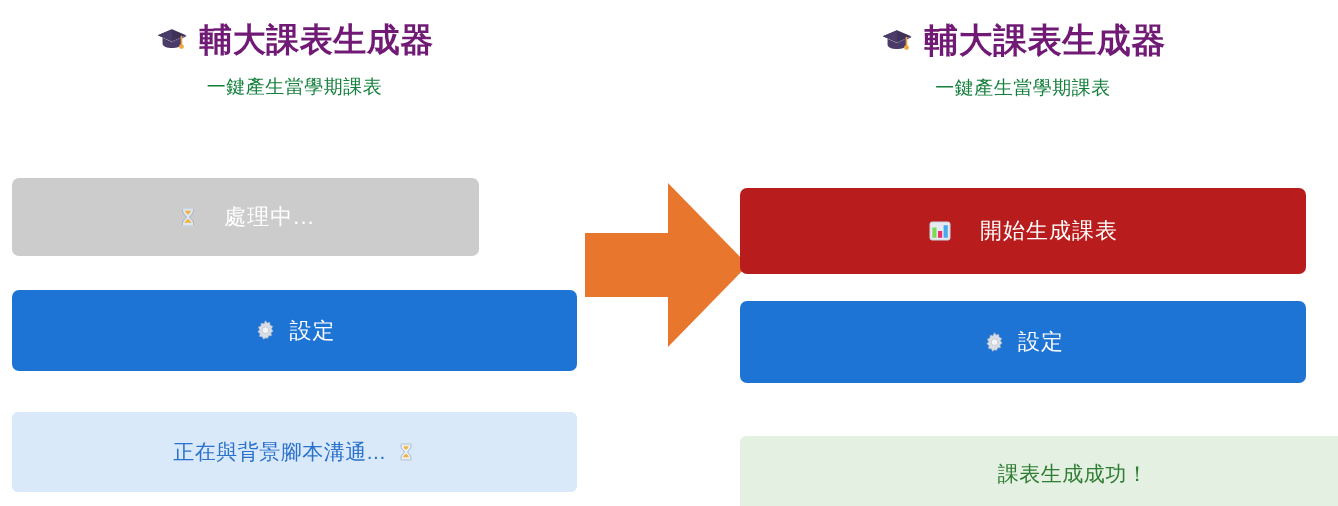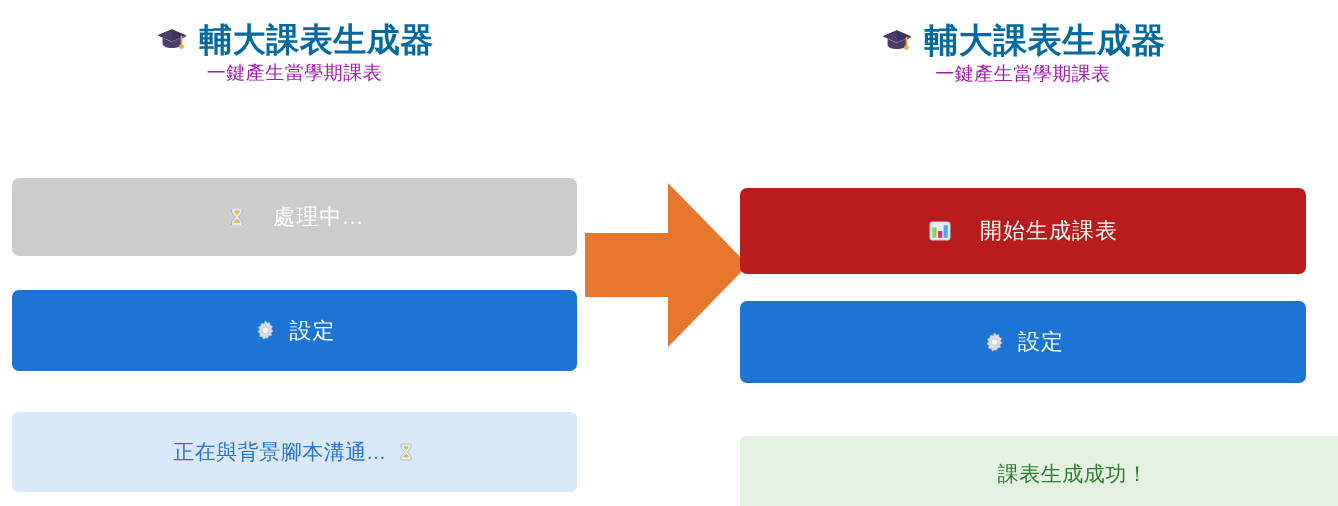--- a/index.html
+++ b/index.html
@@ -40,44 +40,44 @@
     text-align: center;
     padding-top: 22px;
   }
   .app-title {
     display: flex;
     align-items: center;
     justify-content: center;
     gap: 10px;
     font-size: 33px;
     font-weight: bold;
-    color: #0369a1;
+    color: #701a75;
     letter-spacing: 0.5px;
     line-height: 1.1;
     white-space: nowrap;
   }
   .panel-after .app-title {
     font-size: 34px;
   }
   .cap-icon {
     display: inline-block;
     width: 34px;
     height: 34px;
     position: relative;
     flex: 0 0 auto;
   }
   .cap-icon svg {
     display: block;
     width: 34px;
     height: 34px;
   }
   .app-subtitle {
-    margin-top: 4px;
+    margin-top: 18px;
     font-size: 19px;
-    color: #a21caf;
+    color: #15803d;
     line-height: 1.2;
     letter-spacing: 0.5px;
   }
   .panel-after .app-subtitle {
     font-size: 19px;
   }
 
   
   .btn {
     box-sizing: border-box;
@@ -112,21 +112,21 @@
     cursor: default;
   }
   .btn-primary { background: #b91c1c; gap: 28px; }
   .btn-settings { background: #1e74d4; text-align: right; }
 
   
   .panel-before .btn-generate {
     position: absolute;
     left: 0;
     top: 178px;
-    width: 565px;
+    width: 467px;
     height: 78px;
     gap: 24px;
   }
   .panel-before .btn-settings {
     position: absolute;
     left: 0;
     top: 290px;
     width: 565px;
     height: 81px;
   }

